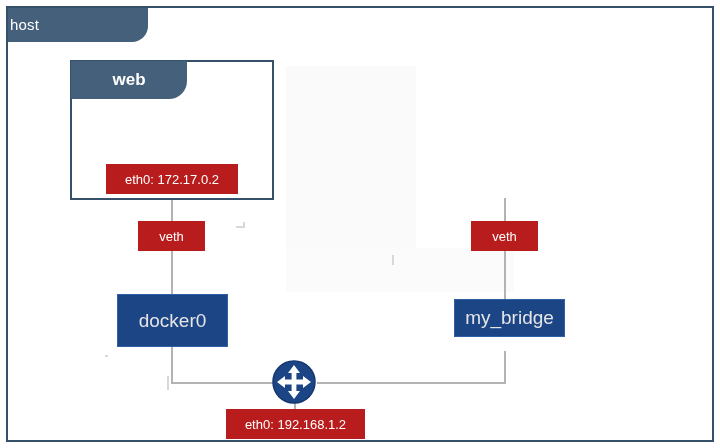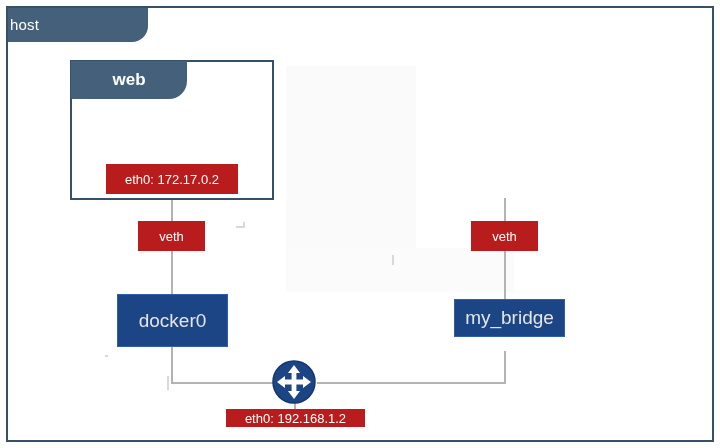--- a/index.html
+++ b/index.html
@@ -191,15 +191,15 @@
   <div class="net-icon" style="left:272px; top:360px;">
     <svg width="44" height="44" viewBox="0 0 44 44" aria-hidden="true">
       <circle cx="22" cy="22" r="21" fill="#1C4586"></circle>
       <circle cx="22" cy="22" r="21" fill="none" stroke="#14376e" stroke-width="1.5"></circle>
       <path d="M22 5 L28 13 L24.4 13 L24.4 19.6 L31 19.6 L31 16 L39 22 L31 28 L31 24.4 L24.4 24.4
                L24.4 31 L28 31 L22 39 L16 31 L19.6 31 L19.6 24.4 L13 24.4 L13 28 L5 22 L13 16
                L13 19.6 L19.6 19.6 L19.6 13 L16 13 Z" fill="#ffffff"></path>
     </svg>
   </div>
 
-  <div class="iface" style="left:226px; top:409px; width:139px; height:18px;">eth0: 192.168.1.2</div>
+  <div class="iface" style="left:226px; top:409px; width:139px; height:30px;">eth0: 192.168.1.2</div>
 
 </div>
 
 </body></html>

